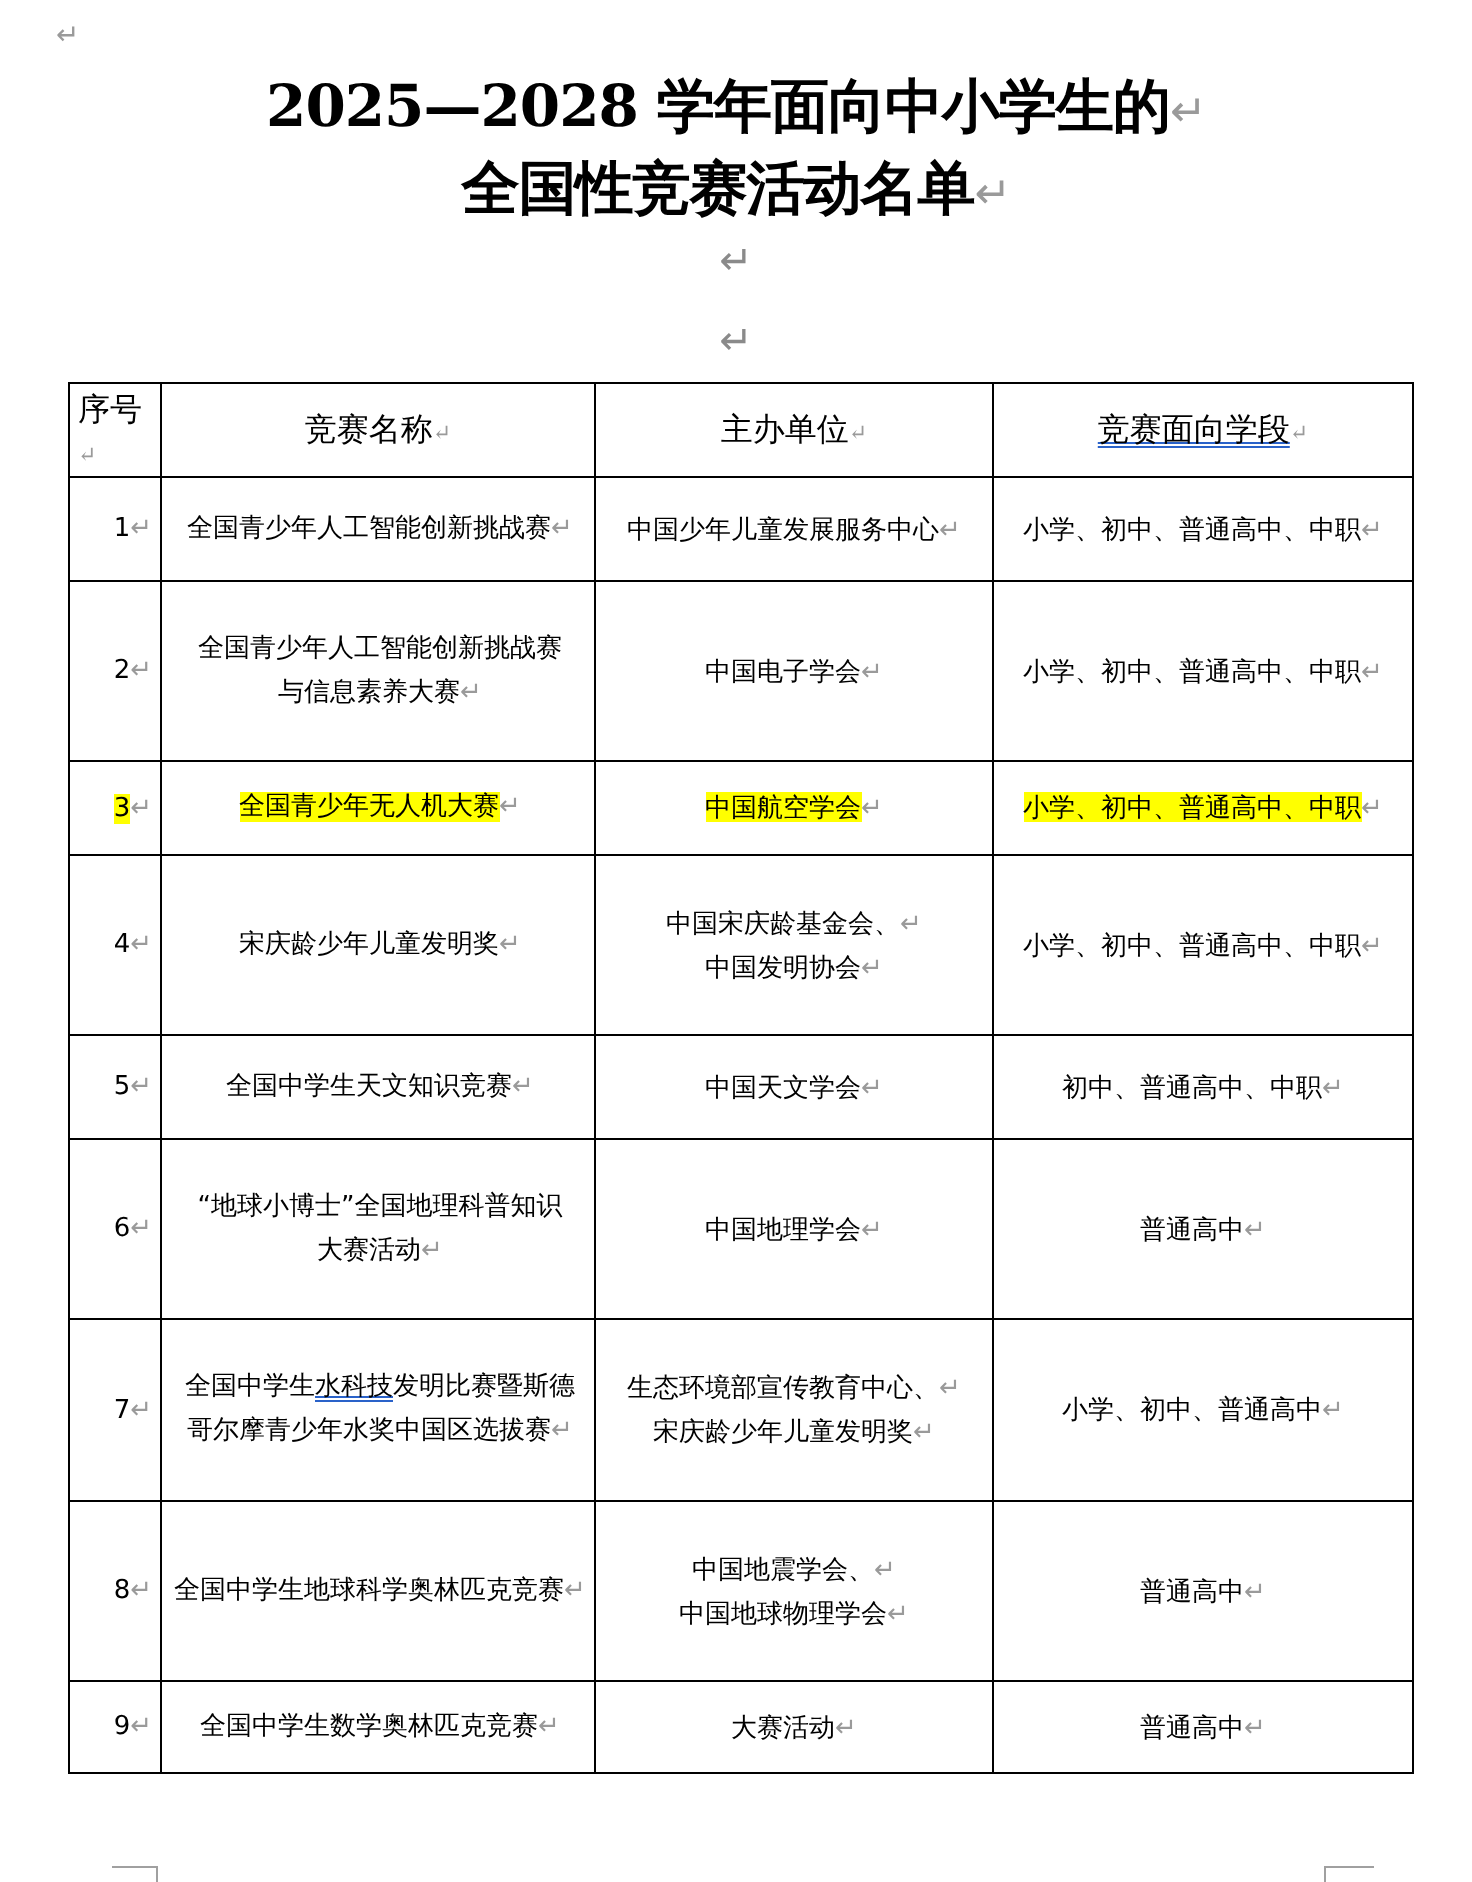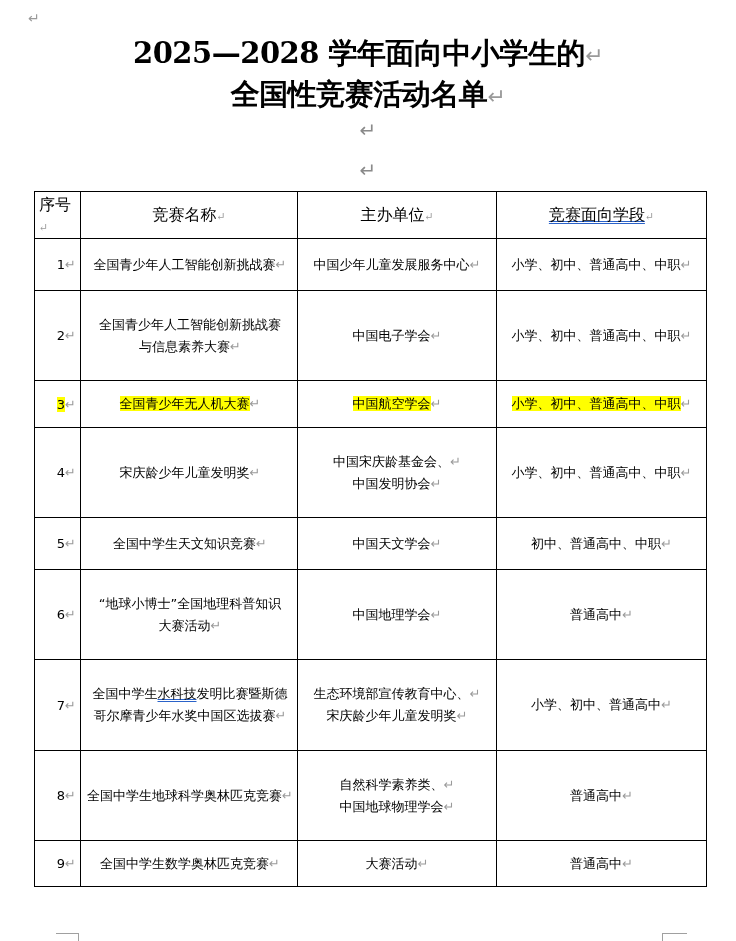--- a/index.html
+++ b/index.html
@@ -105,21 +105,21 @@
   <tr style="height:91px">
     <td class="num"><span>7</span><span class="pm">↵</span></td>
     <td class="name ln2"><span>全国中学生</span><span class="wiggle">水科技</span><span>发明比赛暨斯德</span><br><span>哥尔摩青少年水奖中国区选拔赛</span><span class="pm">↵</span></td>
     <td class="org ln2"><span>生态环境部宣传教育中心、</span><span class="pm">↵</span><br><span>宋庆龄少年儿童发明奖</span><span class="pm">↵</span></td>
     <td class="stage"><span>小学、初中、普通高中</span><span class="pm">↵</span></td>
   </tr>
 
   <tr style="height:90px">
     <td class="num"><span>8</span><span class="pm">↵</span></td>
     <td class="name"><span>全国中学生地球科学奥林匹克竞赛</span><span class="pm">↵</span></td>
-    <td class="org ln2"><span>自然科学素养类、</span><span class="pm">↵</span><br><span>中国地球物理学会</span><span class="pm">↵</span></td>
+    <td class="org ln2"><span>中国地震学会、</span><span class="pm">↵</span><br><span>中国地球物理学会</span><span class="pm">↵</span></td>
     <td class="stage"><span>普通高中</span><span class="pm">↵</span></td>
   </tr>
 
   <tr style="height:46px">
     <td class="num"><span>9</span><span class="pm">↵</span></td>
     <td class="name"><span>全国中学生数学奥林匹克竞赛</span><span class="pm">↵</span></td>
     <td class="org"><span>大赛活动</span><span class="pm">↵</span></td>
     <td class="stage"><span>普通高中</span><span class="pm">↵</span></td>
   </tr>
 </tbody>

